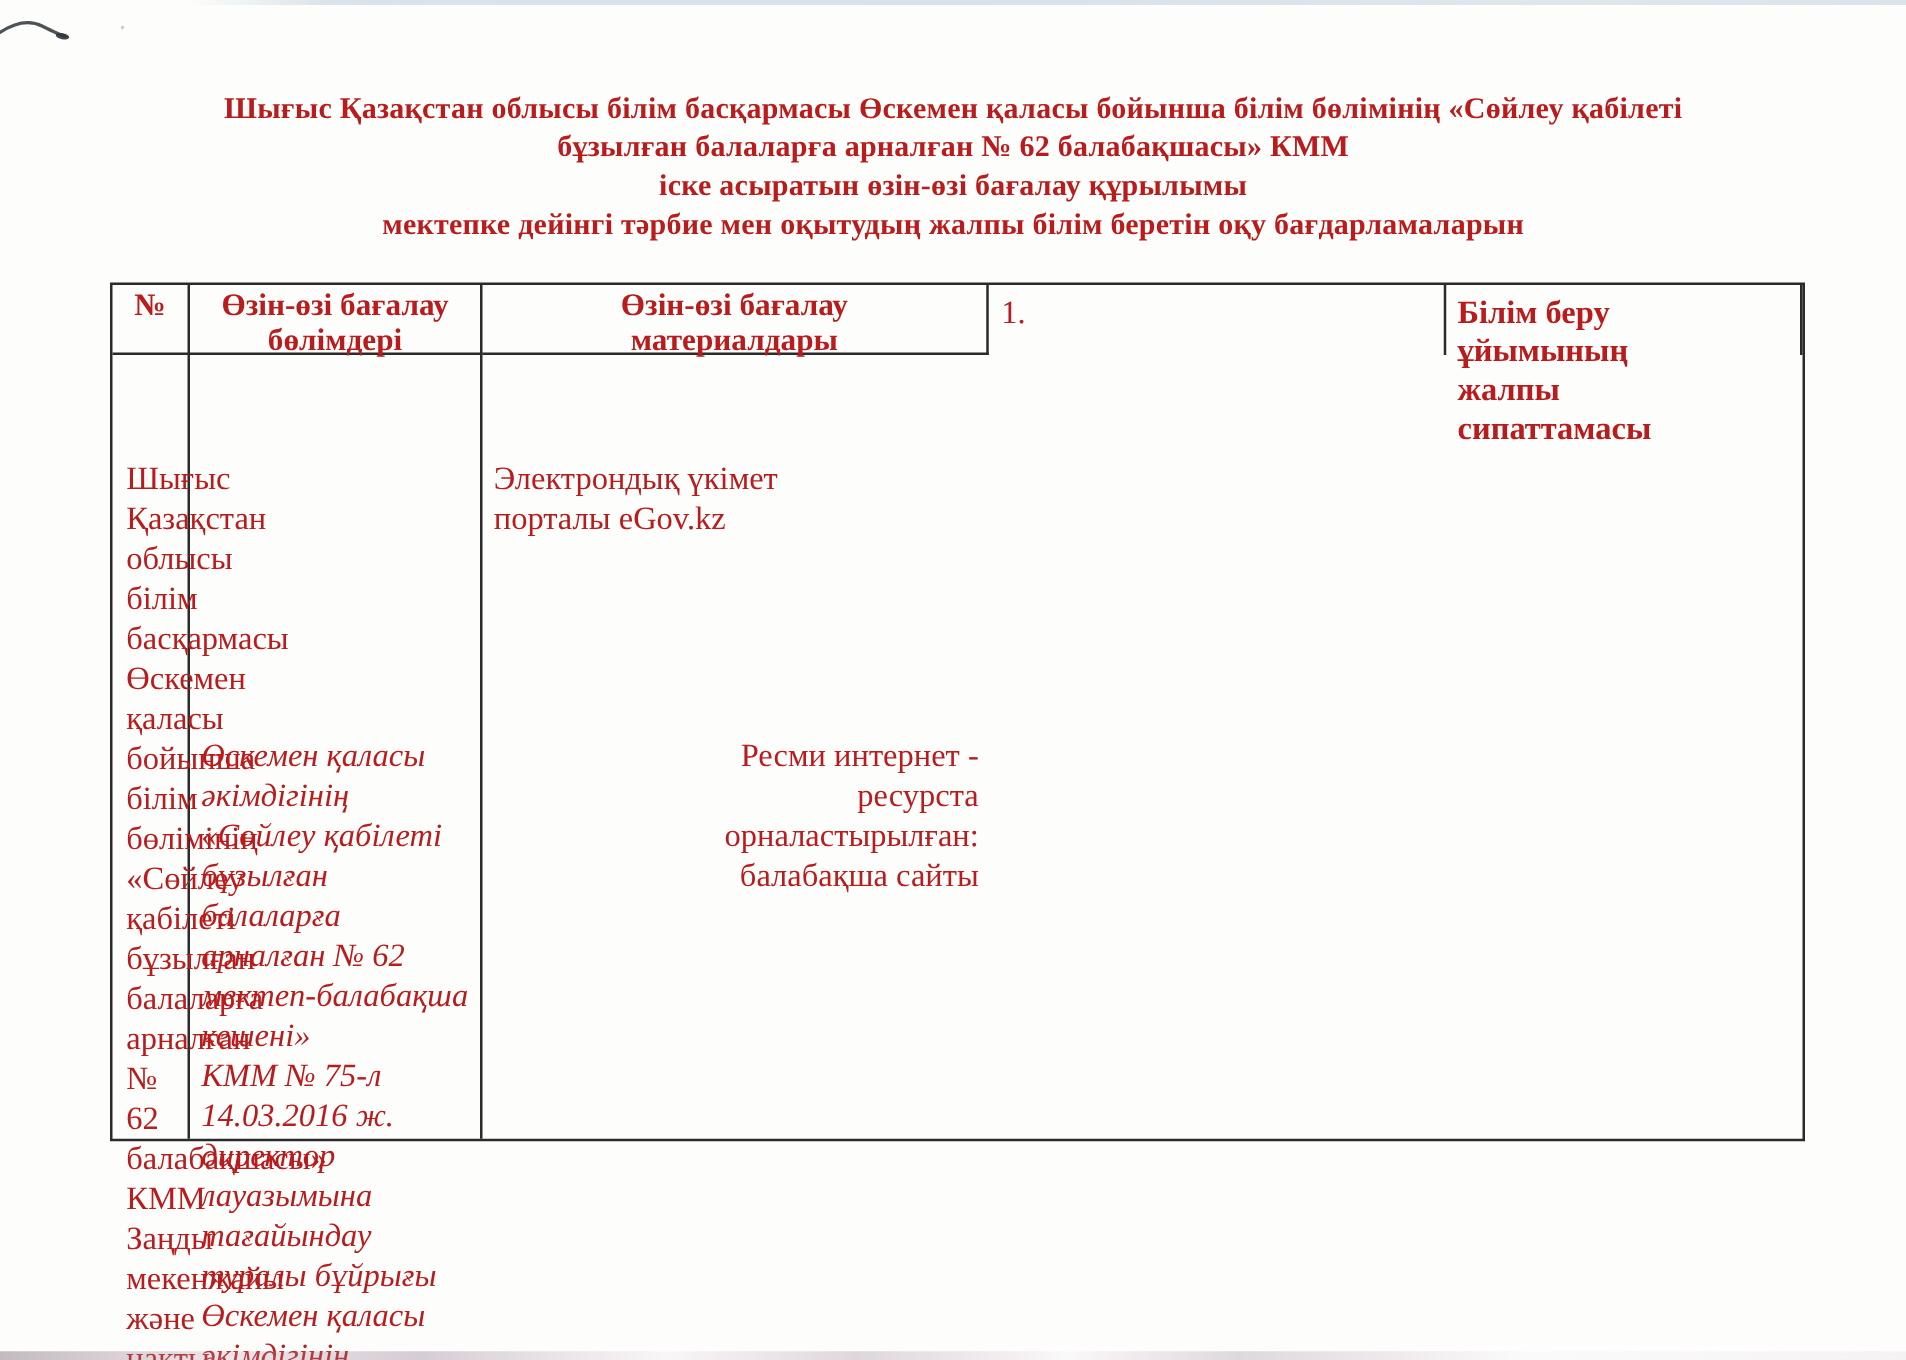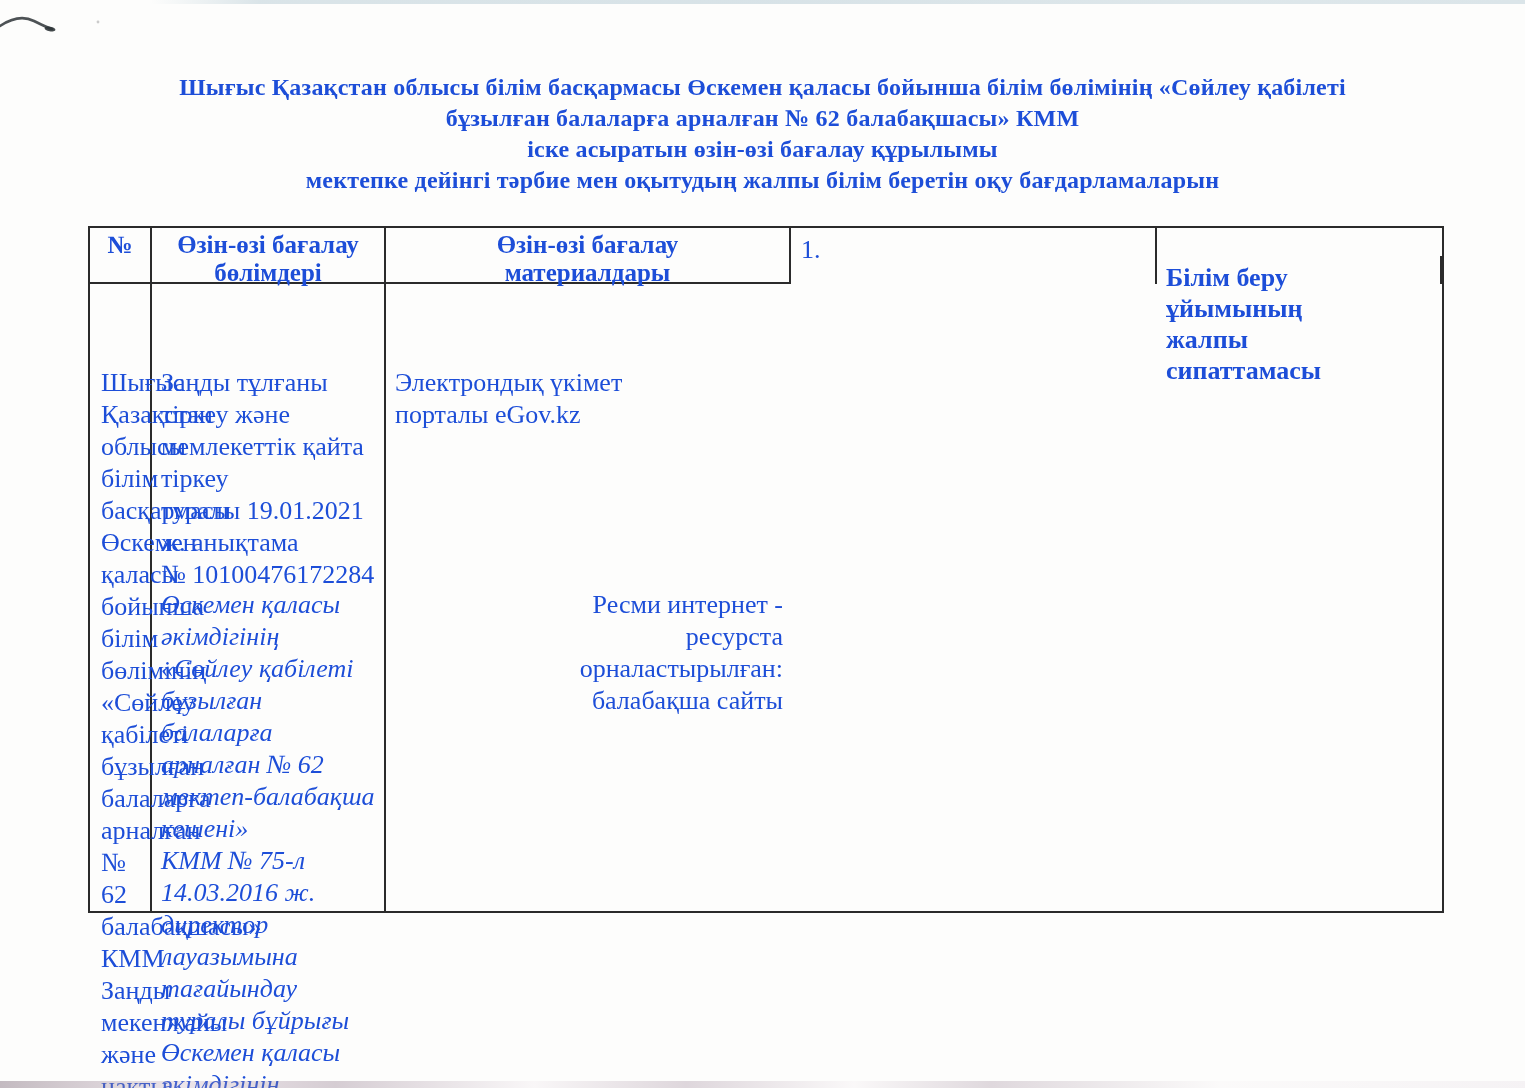--- a/index.html
+++ b/index.html
@@ -1,20 +1,20 @@
 <!DOCTYPE html>
 <html><head>
 <meta charset="utf-8">
 <style>
   html,body{margin:0;padding:0;}
   .page{
     position:relative;
     width:1525px;height:1088px;
     background:#fdfdfc;
-    color:#1d4ed8;
+    color:#b91c1c;
     font-family:"Liberation Serif","DejaVu Serif",serif;
     overflow:hidden;
   }
   
   .doc-title{
     position:absolute;left:0;right:0;top:72px;
     text-align:center;
     font-weight:bold;
     font-size:24px;
     line-height:31px;
@@ -49,21 +49,20 @@
     font-size:26px;
     line-height:32px;
     white-space:pre-wrap;
   }
   .td.num{padding:6px 2px 0 10px;}
   .td.section{
     font-weight:bold;
     padding:6px 16px 0 9px;
     line-height:31px;
     white-space:pre-line;
-    margin-top:28px;
   }
   .p1{margin:19px 8px 0 11px;}
   .p2{position:absolute;top:305px;left:11px;right:8px;}
   .col-materials .p1{margin-left:9px;}
   .col-materials .p2{left:9px;font-style:italic;}
   .col-source .p1{margin-left:9px;}
   .col-source .p2{left:9px;text-align:right;}
   
   .pen-mark{position:absolute;left:0;top:8px;width:130px;height:42px;}
   .scan-edge-top{
@@ -130,24 +129,20 @@
 бойынша білім бөлімінің
 «Сөйлеу қабілеті бұзылған
 балаларға арналған № 62
 балабақшасы»  КММ
 Заңды мекенжайы және нақты
 орналасқан жері: Өскемен
 қаласы, Красин көшесі 7.</div>
     </div>
 
     <div class="cell td col-materials">
-      <div class="p1">Заңды тұлғаны тіркеу және
-мемлекеттік қайта тіркеу
-туралы 19.01.2021 ж. анықтама
-№ 10100476172284</div>
       <div class="p2">Өскемен қаласы әкімдігінің
 «Сөйлеу қабілеті бұзылған
 балаларға арналған № 62
 мектеп-балабақша кешені»
 КММ № 75-л 14.03.2016 ж.
 директор лауазымына
 тағайындау туралы бұйрығы
 Өскемен қаласы әкімдігінің
 «Сөйлеу қабілеті бұзылған
 балаларға арналған № 62

